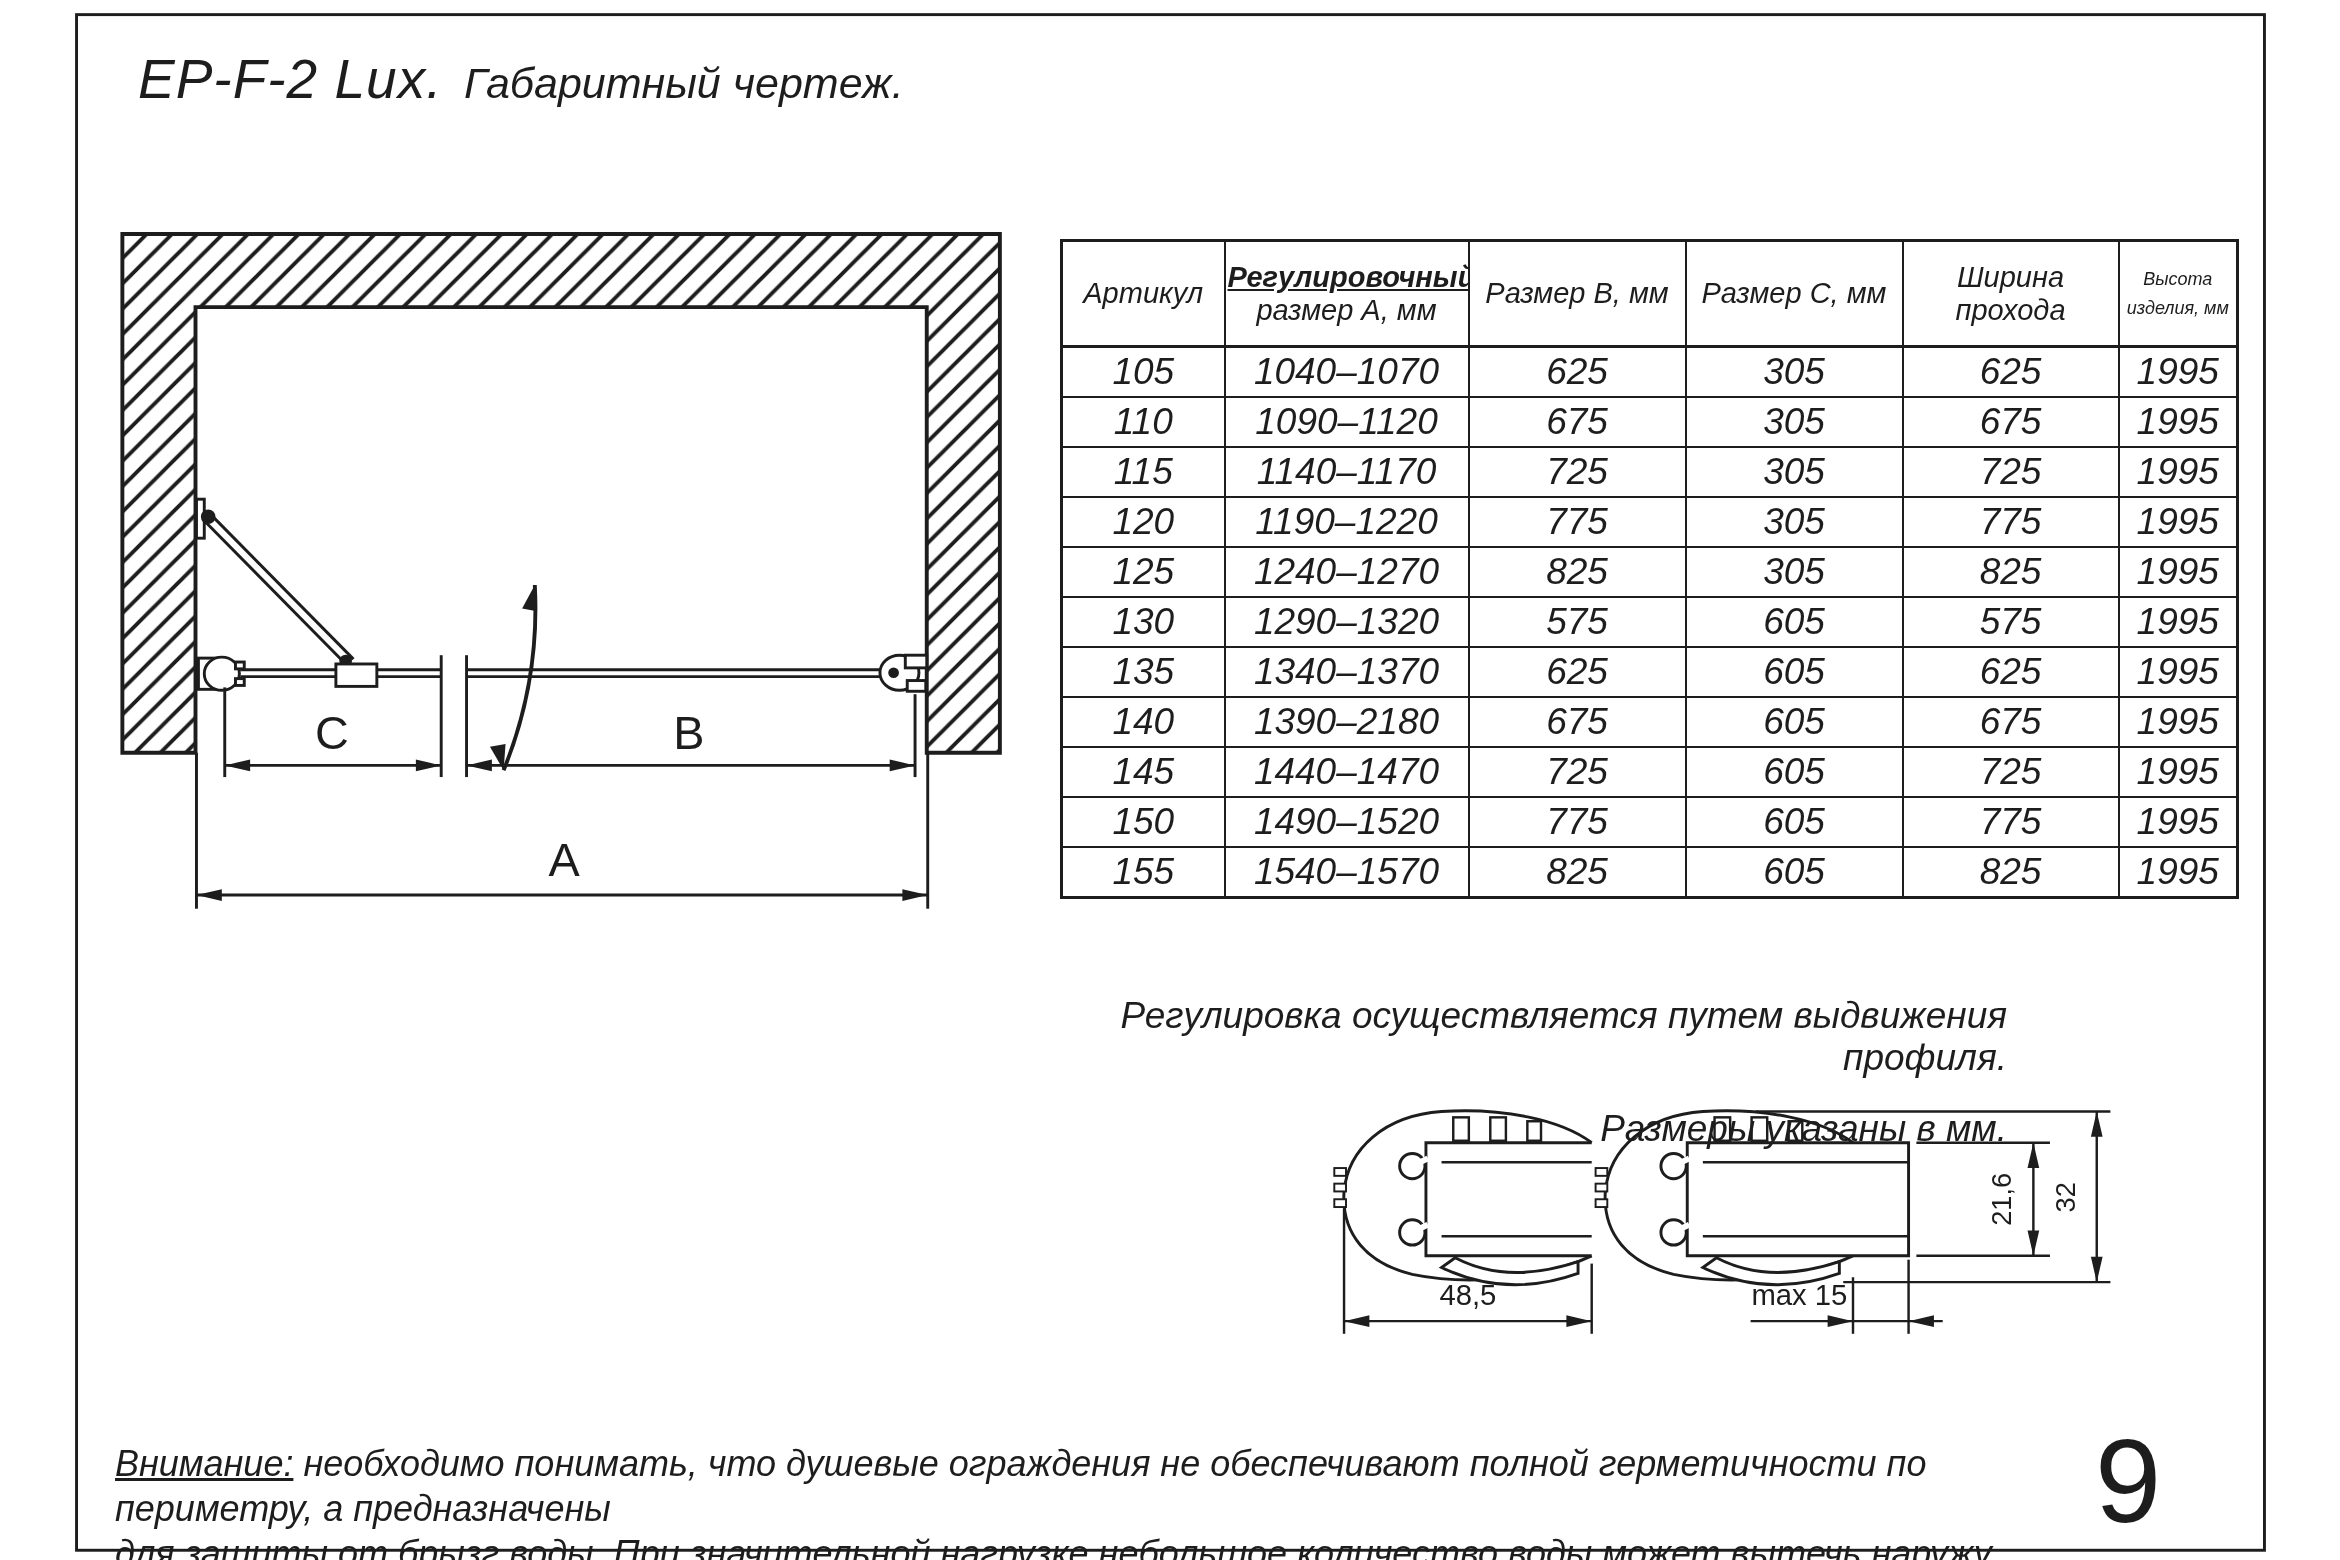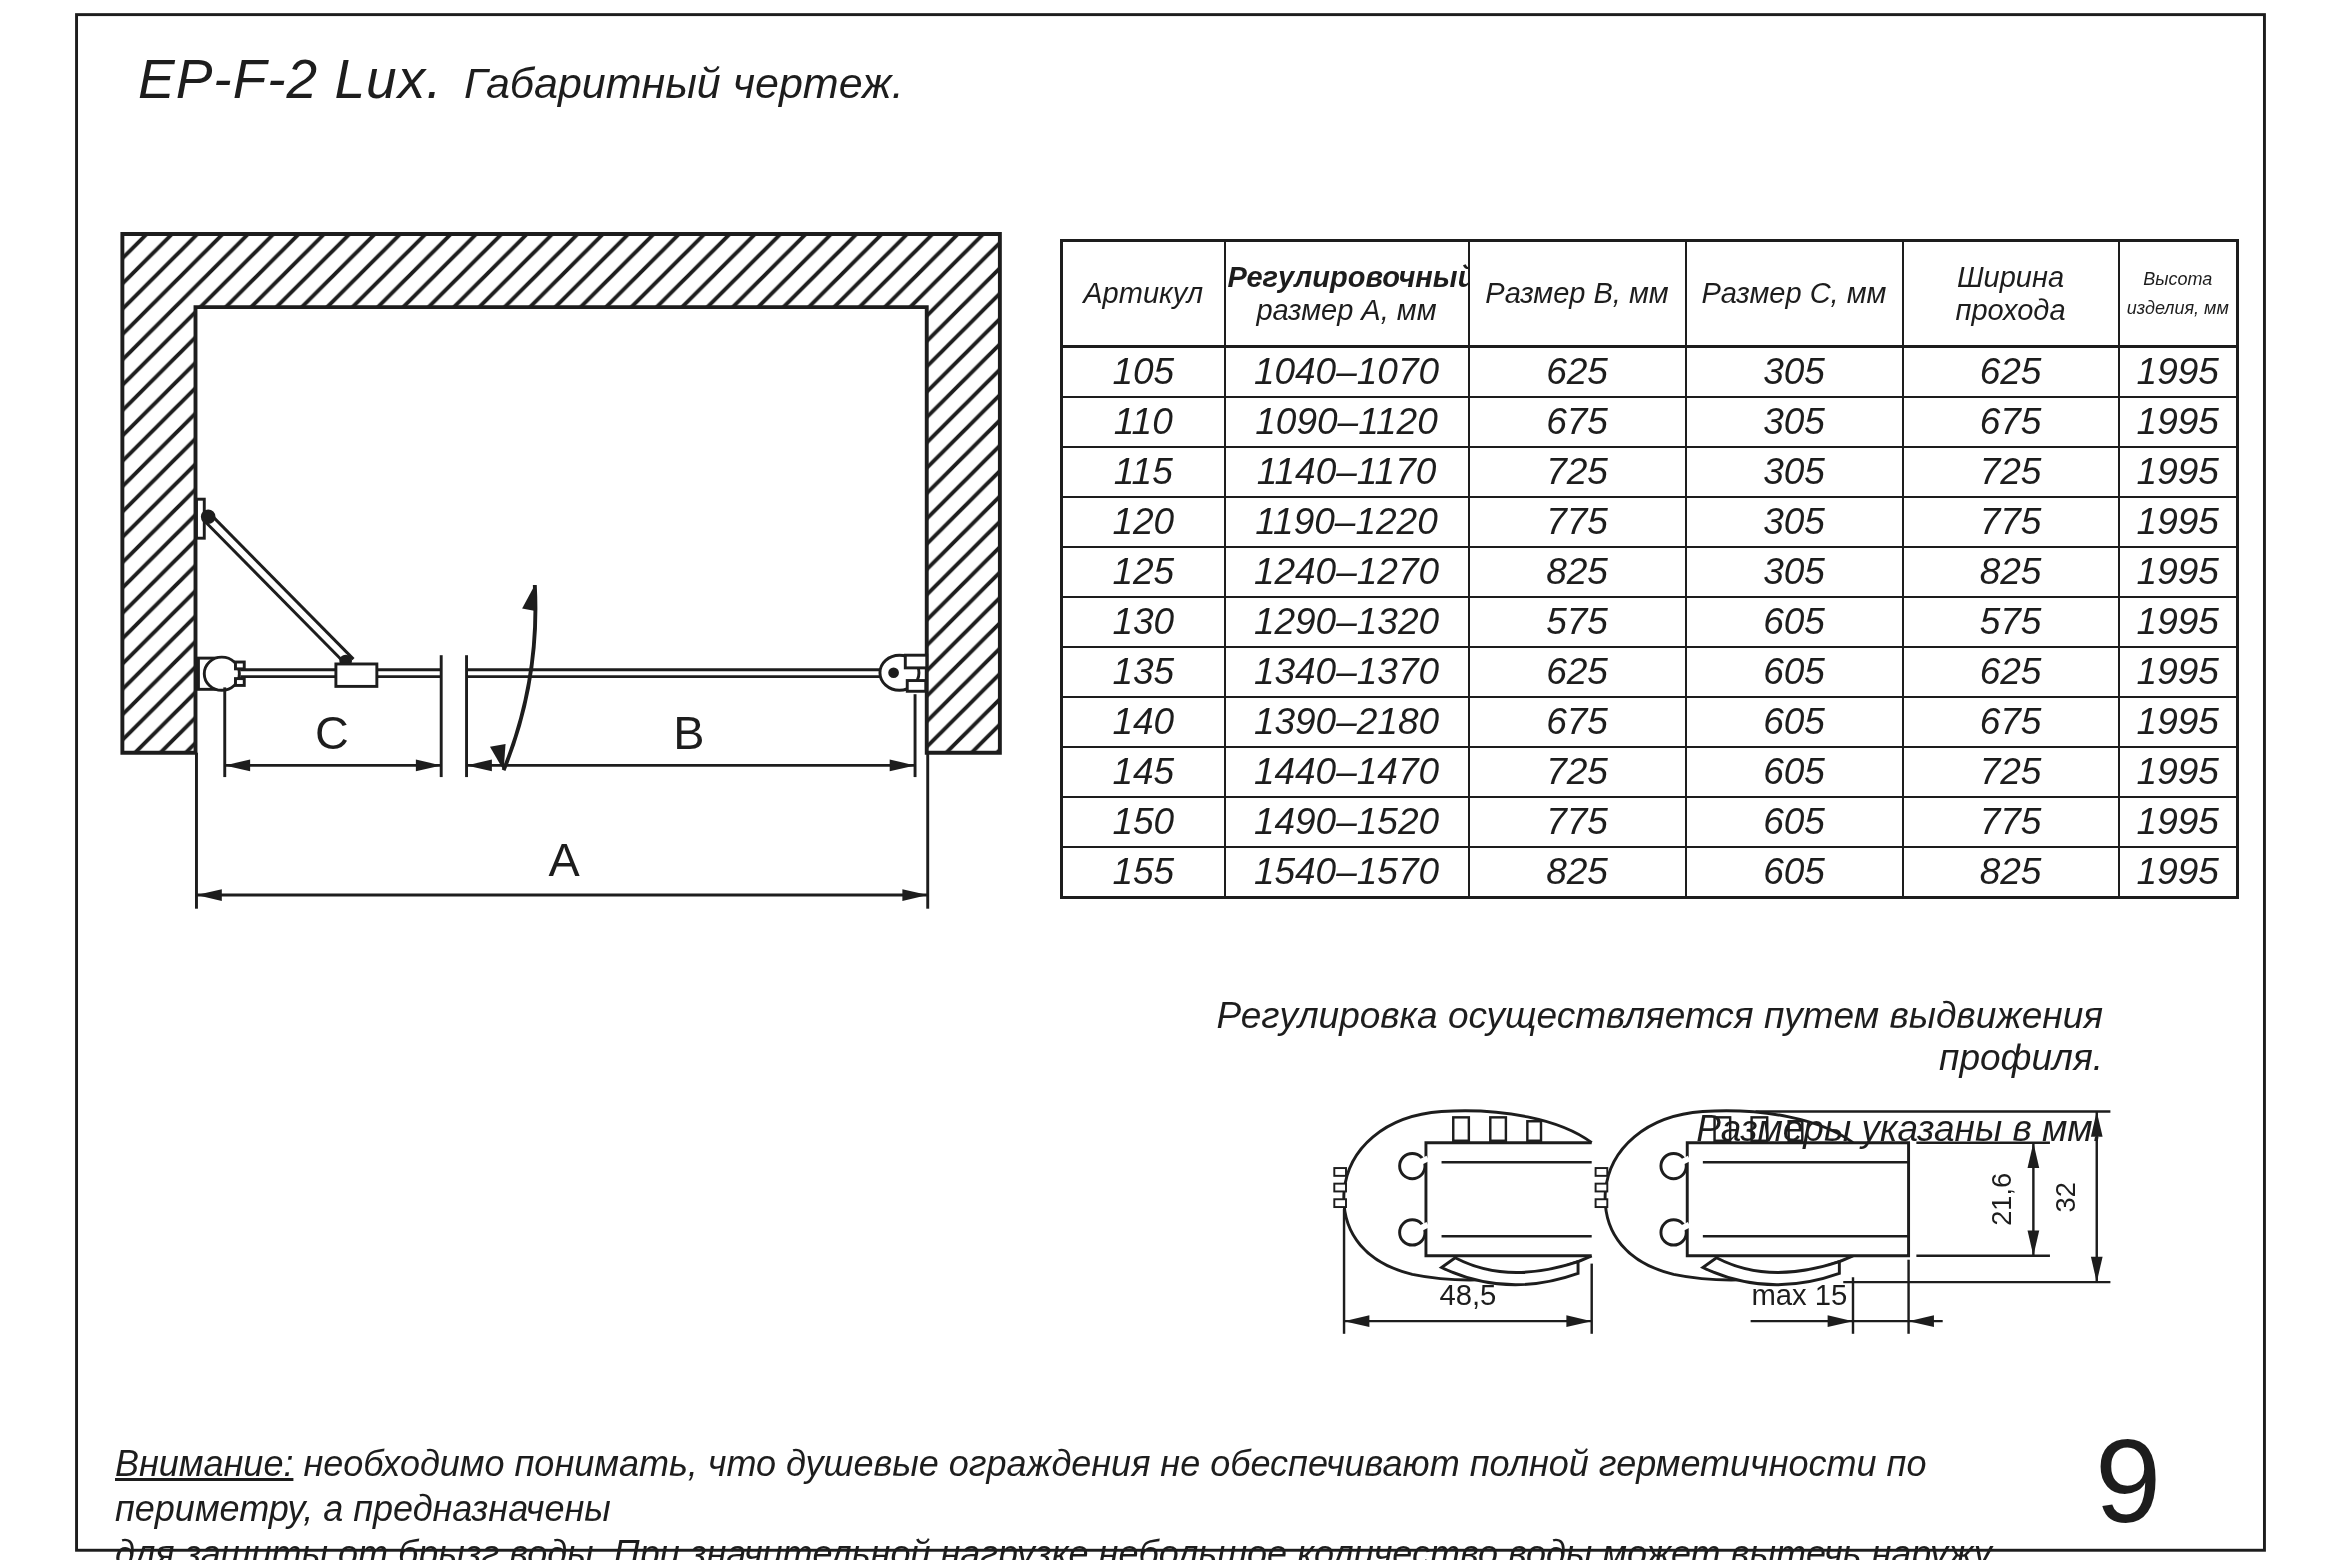--- a/index.html
+++ b/index.html
@@ -13,24 +13,24 @@
   .title .caption{font-size:43px;font-style:italic;margin-left:21.5px;margin-top:7px;}
 
   .dims-table{position:absolute;left:1060px;top:239px;border-collapse:collapse;table-layout:fixed;
               width:1175px;}
   .dims-table th,.dims-table td{border:2.9px solid #1d1d1d;text-align:center;vertical-align:middle;
               font-style:italic;padding:0 2px;overflow:hidden;}
   .dims-table{border:3.9px solid #1d1d1d;}
   .dims-table thead th{height:103px;font-size:29px;font-weight:400;line-height:33px;border-bottom:3.9px solid #1d1d1d;}
   .dims-table thead th.small{font-size:18px;line-height:29px;}
   .dims-table tbody td{height:48px;font-size:37px;font-weight:400;}
-  .hdr-bold{display:block;font-weight:700;}
+  .hdr-bold{display:block;font-weight:700;text-decoration:underline;}
   .hdr-rest{display:block;}
 
-  .notes{position:absolute;left:1216px;top:995px;width:887px;text-align:right;
+  .notes{position:absolute;left:1120px;top:995px;width:887px;text-align:right;
          font-style:italic;font-size:37px;}
   .notes .n1{margin-bottom:29px;}
 
   .warning{position:absolute;left:115px;top:1441px;width:1941px;font-style:italic;
            font-size:36px;line-height:45px;}
   .warning .wlabel{text-decoration:underline;text-align:right;}
 
   .page-number{position:absolute;left:2095px;top:1412px;font-size:119px;font-weight:400;}
 </style>
 </head>

